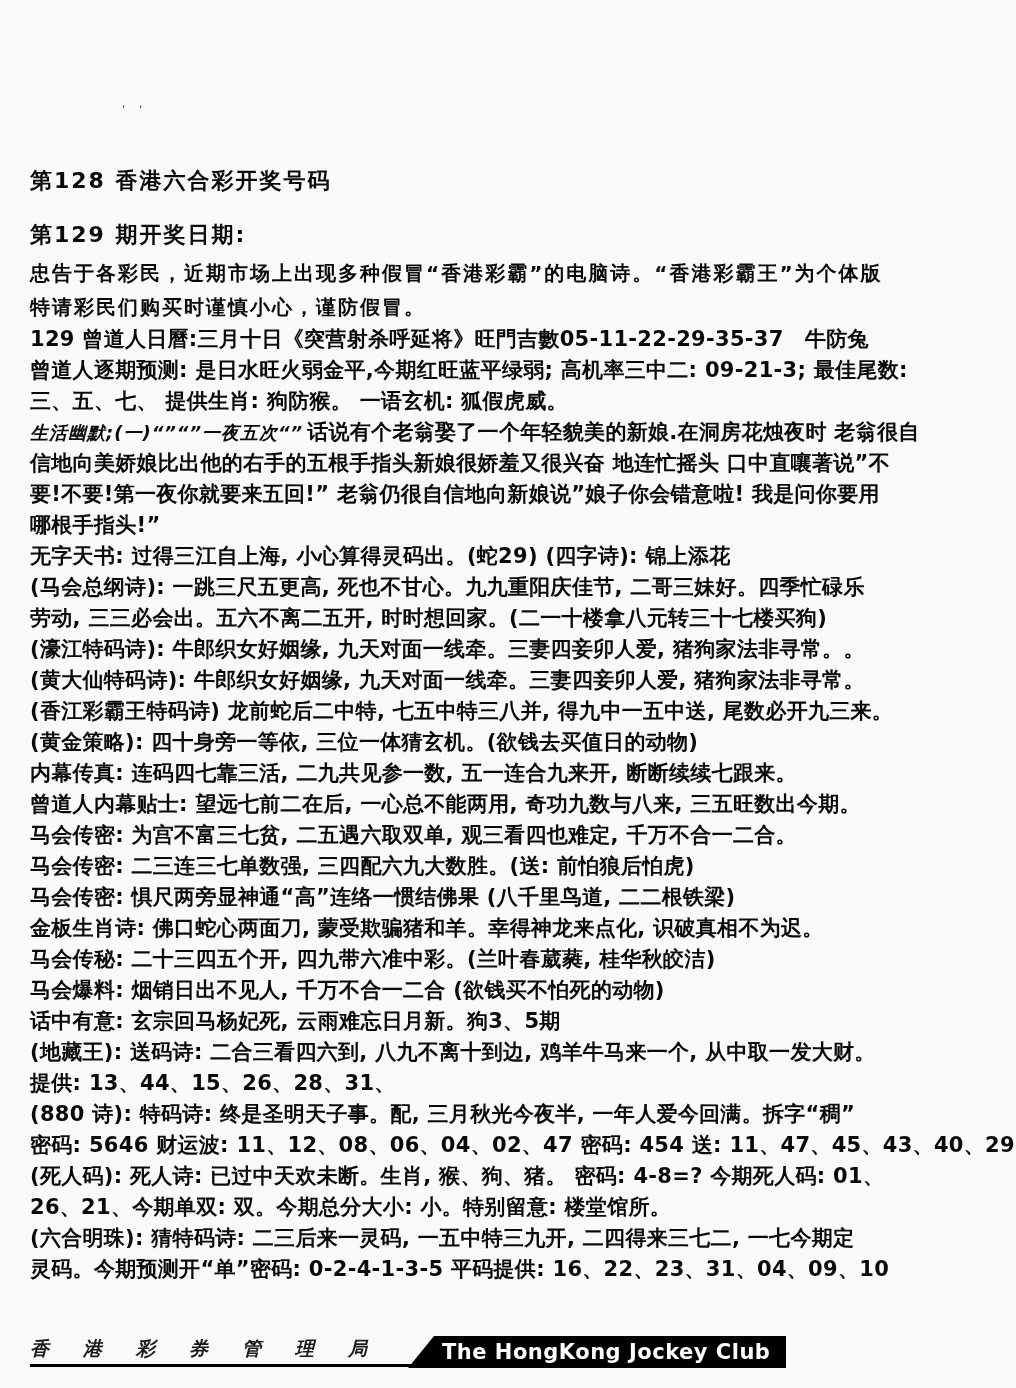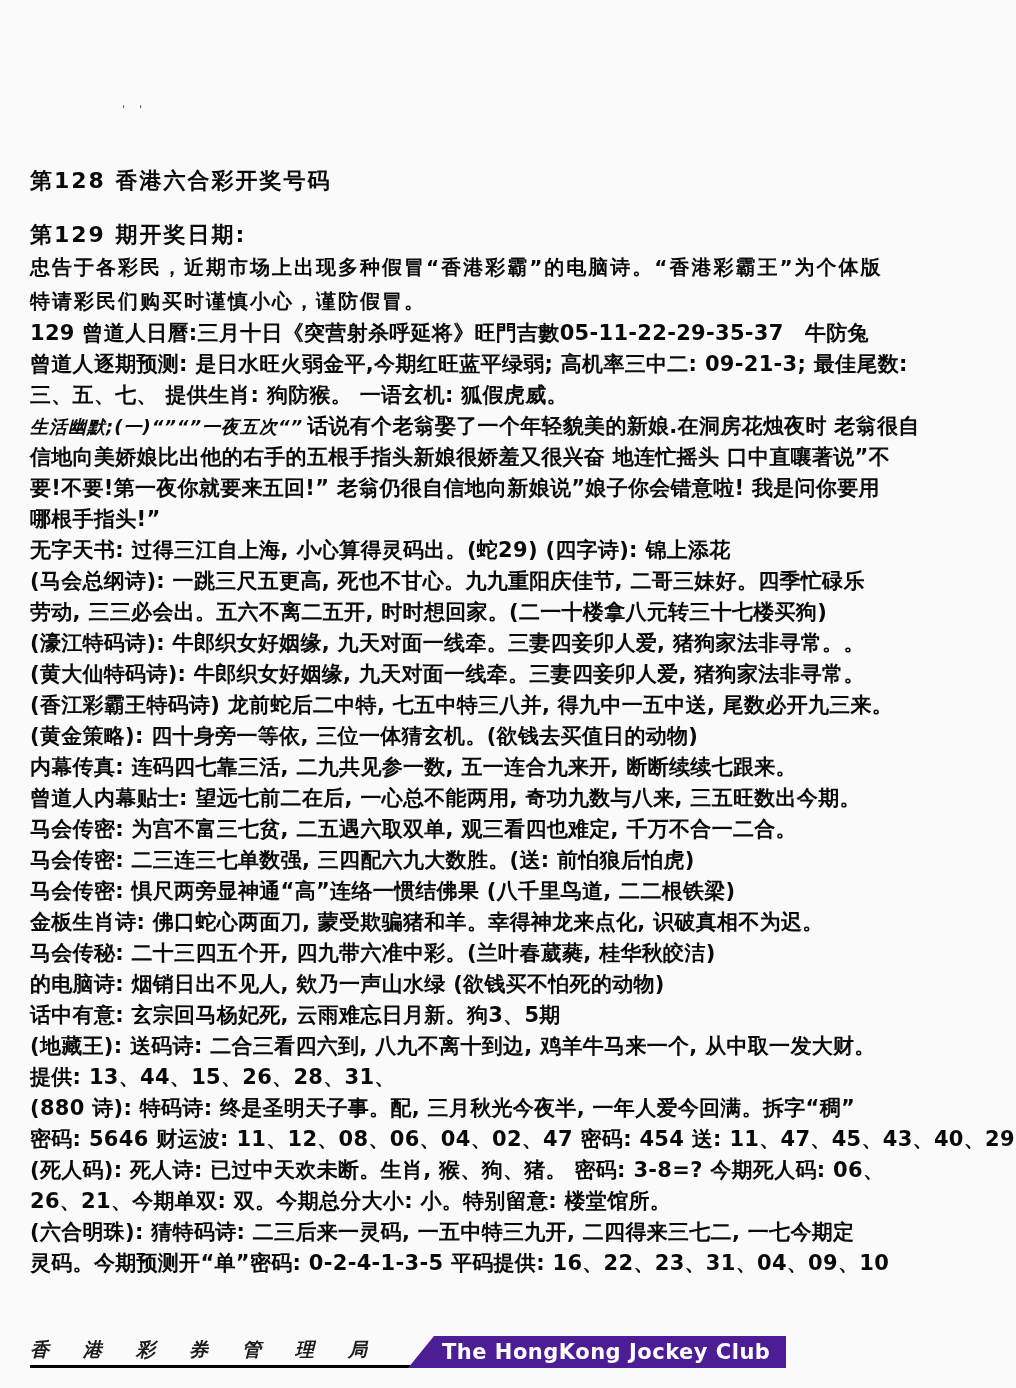--- a/index.html
+++ b/index.html
@@ -18,46 +18,46 @@
   }
   .content{
     position:absolute;left:30px;top:166px;width:970px;
   }
   .h1{
     font-size:22px;font-weight:700;letter-spacing:2px;
     margin:0 0 24px 0;line-height:30px;white-space:nowrap;
   }
   .h2{
     font-size:22px;font-weight:700;letter-spacing:2px;
-    margin:0 0 0 0;line-height:30px;white-space:nowrap;
+    margin:0 0 6px 0;line-height:30px;white-space:nowrap;
   }
   .line{
     font-size:21px;font-weight:700;line-height:31px;
     letter-spacing:0.3px;white-space:nowrap;
   }
   .line.cursive{
     font-size:20px;line-height:34px;letter-spacing:2px;
   }
   .cursive-inline{
     font-style:italic;font-size:18px;letter-spacing:1px;padding-right:4px;
   }
   .footer{
     position:absolute;left:30px;top:1336px;
-    display:flex;align-items:center;
+    display:flex;align-items:flex-start;
   }
   .footer-cn{
     display:flex;align-items:center;
     width:392px;
     border-bottom:3px solid #000;
     font-style:italic;font-weight:700;font-size:19px;
     letter-spacing:34px;white-space:nowrap;overflow:hidden;
     color:#1a1a1a;padding-bottom:2px;
   }
   .footer-banner{
-    background:#4c1d95;color:#fff;
+    background:#000000;color:#fff;
     font-weight:800;font-size:21px;letter-spacing:0.5px;
     line-height:32px;height:32px;
     padding:0 16px 0 34px;margin-left:-14px;
     clip-path:polygon(26px 0,100% 0,100% 100%,0 100%);
     white-space:nowrap;align-self:flex-end;
   }
 </style>
 </head>
 <body>
 
@@ -86,27 +86,27 @@
         <div class="line">(黄大仙特码诗): 牛郎织女好姻缘, 九天对面一线牵。三妻四妾卯人爱, 猪狗家法非寻常。</div>
         <div class="line">(香江彩霸王特码诗) 龙前蛇后二中特, 七五中特三八并, 得九中一五中送, 尾数必开九三来。</div>
         <div class="line">(黄金策略): 四十身旁一等依, 三位一体猜玄机。(欲钱去买值日的动物)</div>
         <div class="line">内幕传真: 连码四七靠三活, 二九共见参一数, 五一连合九来开, 断断续续七跟来。</div>
         <div class="line">曾道人内幕贴士: 望远七前二在后, 一心总不能两用, 奇功九数与八来, 三五旺数出今期。</div>
         <div class="line">马会传密: 为宫不富三七贫, 二五遇六取双单, 观三看四也难定, 千万不合一二合。</div>
         <div class="line">马会传密: 二三连三七单数强, 三四配六九大数胜。(送: 前怕狼后怕虎)</div>
         <div class="line">马会传密: 惧尺两旁显神通“高”连络一惯结佛果 (八千里鸟道, 二二根铁梁)</div>
         <div class="line">金板生肖诗: 佛口蛇心两面刀, 蒙受欺骗猪和羊。幸得神龙来点化, 识破真相不为迟。</div>
         <div class="line">马会传秘: 二十三四五个开, 四九带六准中彩。(兰叶春葳蕤, 桂华秋皎洁)</div>
-        <div class="line">的电脑诗: 烟销日出不见人, 欸乃一声山水绿 (欲钱买不怕死的动物)</div>
+        <div class="line">马会爆料: 烟销日出不见人, 千万不合一二合 (欲钱买不怕死的动物)</div>
         <div class="line">话中有意: 玄宗回马杨妃死, 云雨难忘日月新。狗3、5期</div>
         <div class="line">(地藏王): 送码诗: 二合三看四六到, 八九不离十到边, 鸡羊牛马来一个, 从中取一发大财。</div>
         <div class="line">提供: 13、44、15、26、28、31、</div>
         <div class="line">(880 诗): 特码诗: 终是圣明天子事。配, 三月秋光今夜半, 一年人爱今回满。拆字“稠”</div>
         <div class="line">密码: 5646 财运波: 11、12、08、06、04、02、47 密码: 454 送: 11、47、45、43、40、29、</div>
-        <div class="line">(死人码): 死人诗: 已过中天欢未断。生肖, 猴、狗、猪。 密码: 3-8=? 今期死人码: 06、</div>
+        <div class="line">(死人码): 死人诗: 已过中天欢未断。生肖, 猴、狗、猪。 密码: 4-8=? 今期死人码: 01、</div>
         <div class="line">26、21、今期单双: 双。今期总分大小: 小。特别留意: 楼堂馆所。</div>
         <div class="line">(六合明珠): 猜特码诗: 二三后来一灵码, 一五中特三九开, 二四得来三七二, 一七今期定</div>
         <div class="line">灵码。今期预测开“单”密码: 0-2-4-1-3-5 平码提供: 16、22、23、31、04、09、10</div>
       </div>
   </div>
 
   <div class="footer">
     <div class="footer-cn">香港彩券管理局</div>
     <div class="footer-banner">The HongKong Jockey Club</div>
   </div>

